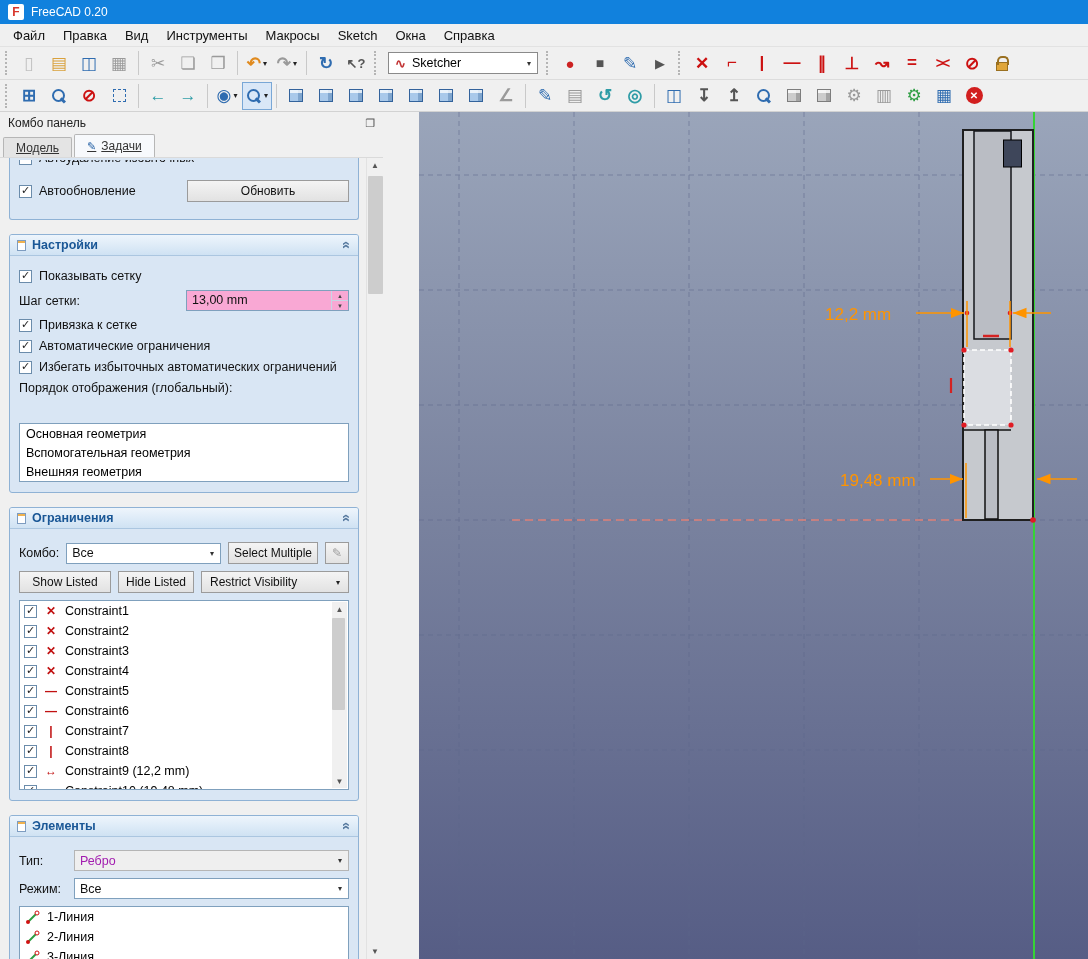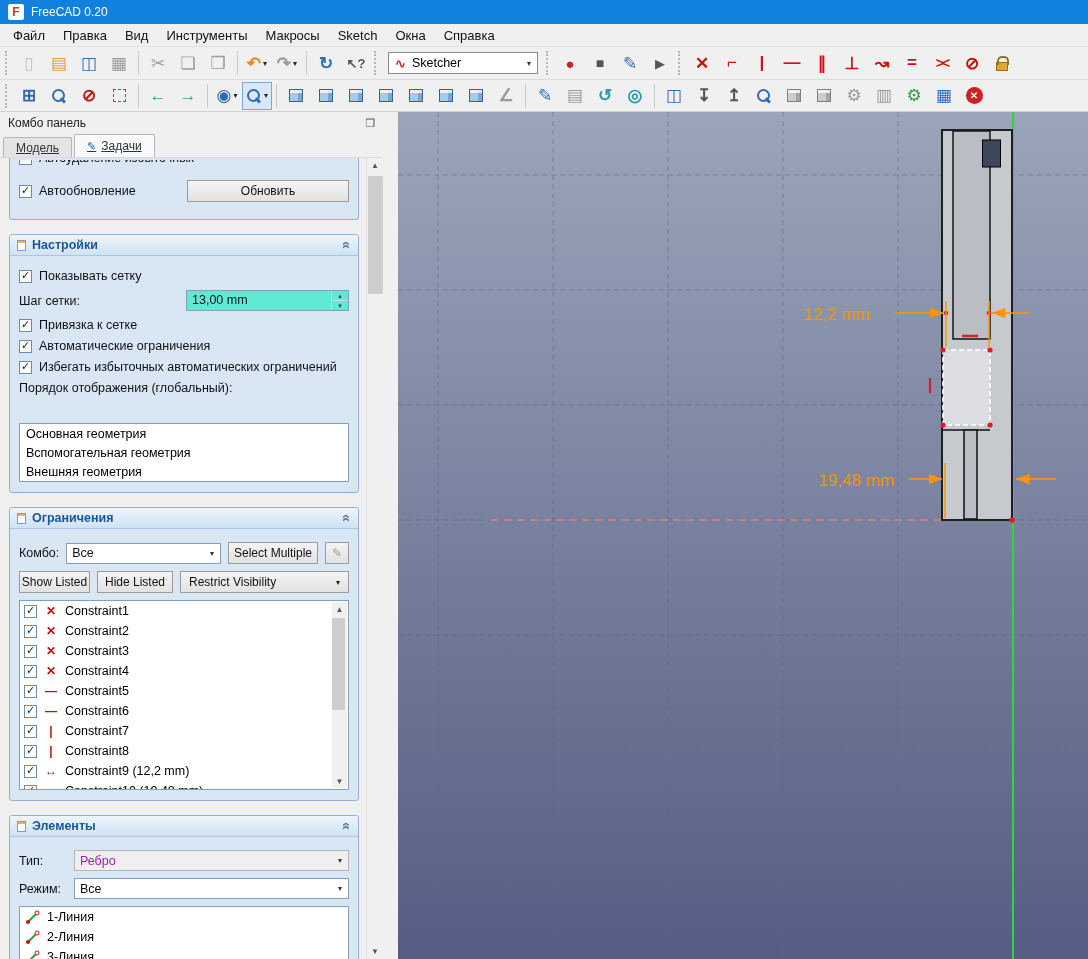--- a/index.html
+++ b/index.html
@@ -38,21 +38,21 @@
   .imag::before { content:""; position:absolute; width:9px; height:9px; border:2px solid #2f6cb0; border-radius:50%; left:1px; top:1px; }
   .imag::after { content:""; position:absolute; width:6px; height:2.5px; background:#2f6cb0; transform:rotate(45deg); left:9px; top:11px; }
   .ibox { width:13px; height:13px; border:1.5px dashed #2f6cb0; }
   .icube { width:14px; height:13px; background:#a9c9ea; border:1px solid #33639c; box-shadow: inset 0 3px 0 rgba(255,255,255,.75), inset -4px 0 0 rgba(51,99,156,.35); }
   .icube.g { background:#cccccc; border-color:#7d7d7d; box-shadow: inset 0 3px 0 rgba(255,255,255,.8), inset -4px 0 0 rgba(90,90,90,.35); }
   .ilock { position:relative; width:12px; height:9px; background:#e0a63a; border:1px solid #9a7020; margin-top:6px; }
   .ilock::before { content:""; position:absolute; width:8px; height:7px; border:2px solid #9a7020; border-bottom:none; border-radius:5px 5px 0 0; top:-7px; left:0; }
   .iclose { width:17px; height:17px; border-radius:50%; background:#d21f1f; color:#fff; font-size:10px; font-weight:bold; display:flex; align-items:center; justify-content:center; }
 
   
-  .main { position:absolute; top:112px; left:0; width:1088px; height:847px; display:flex; background:#f0f0f0; }
+  .main { position:absolute; top:112px; left:0; width:1088px; height:847px; display:flex; background:#f0f0f0;gap:21px; }
 
   
   .panel { width:383px; display:flex; flex-direction:column; flex:none; }
   .panel-hd { height:22px; display:flex; align-items:center; justify-content:space-between; padding:0 8px; font-size:12px; color:#222; }
   .float-ic { color:#555; font-size:11px; }
   .tabs { height:23px; display:flex; align-items:flex-end; padding-left:3px; gap:2px; }
   .tab { height:20px; display:flex; align-items:center; gap:5px; padding:0 12px; font-size:12px; background:#e4e4e4; border:1px solid #b6b6b6; border-bottom:none; border-radius:2px 2px 0 0; color:#333;text-decoration:underline; }
   .tab.active { background:#f7f9fc; height:23px; }
   .tab-ic { color:#2c66a8; font-size:11px; }
   .panel-main { flex:1; display:flex; overflow:hidden; border-top:1px solid #dadada; }
@@ -69,21 +69,21 @@
   .tbox-title { font-size:12.5px; font-weight:bold; color:#1a5796; }
   .sec-ic { width:9px; height:11px; background:#fff; border:1px solid #7d9cc0; box-shadow:inset 0 2px 0 #f0b24f; flex:none; }
   .collapse { margin-left:auto; color:#54779d; font-size:14px; font-weight:bold; transform:rotate(90deg); }
   .tbox-bd { padding:6px 9px 10px; }
   .row { display:flex; align-items:center; margin:7px 0; font-size:12.5px; color:#111; gap:7px; }
   .clip { height:13px; overflow:hidden; }
   .clip .row { margin-top:-9px; }
   .cb { width:13px; height:13px; background:#fff; border:1px solid #6b8cab; display:inline-flex; align-items:center; justify-content:center; flex:none; }
   .cb-mark { font-size:11px; line-height:1; color:#222; margin-top:-1px; }
   .btn { height:22px; background:linear-gradient(#f4f4f4,#e2e2e2); border:1px solid #9b9b9b; font-size:12px; color:#111; display:flex; align-items:center; justify-content:center; padding:0 8px; font-family:inherit; }
-  .spin { width:163px; height:21px; background:#5eead4; border:1px solid #7fa0bd; display:flex; margin-left:auto; }
+  .spin { width:163px; height:21px; background:#f9a8d4; border:1px solid #7fa0bd; display:flex; margin-left:auto; }
   .spin-v { flex:1; font-size:12.5px; padding:2px 5px; }
   .spin-b { width:17px; border-left:1px solid #c8d6e4; display:flex; flex-direction:column; }
   .spin-b span { flex:1; display:flex; align-items:center; justify-content:center; font-size:6px; color:#444; }
   .spin-b span:last-child { border-top:1px solid #c8d6e4; }
   .listbox { background:#fff; border:1px solid #7fa0bd; font-size:12.5px;margin-top:28px; }
   .lb-item { height:19px; display:flex; align-items:center; gap:6px; padding:0 6px; }
   .combo { height:21px; background:#fff; border:1px solid #7fa0bd; display:flex; align-items:center; }
   .combo-v { flex:1; padding:0 5px; font-size:12.5px; white-space:nowrap; overflow:hidden; }
   .combo-b { width:16px; font-size:8px; color:#333; display:flex; align-items:center; justify-content:center; flex:none; }
   .combo.disabled { background:#efefef; border-color:#b5b5b5; }
@@ -432,21 +432,21 @@
               <div class="combo" style="flex:1">
                 <span class="combo-v">Все</span>
                 <span class="combo-b">▾</span>
               </div>
               <button class="btn" style="padding:1px 5px">Select Multiple</button>
               <button class="btn" style="width:24px;padding:0">
                   <span class="gry">✎</span>
                 </button>
             </div>
             <div class="row">
-              <button class="btn" style="width:71px;padding:0">Show Listed</button>
+              <button class="btn" style="width:92px;padding:0">Show Listed</button>
               <button class="btn" style="width:76px;padding:0">Hide Listed</button>
               <button class="btn" style="flex:1;justify-content:space-between">
                 <span>Restrict Visibility</span>
                 <span class="dd">▾</span>
               </button>
             </div>
             <div class="listbox c-list">
               <div class="c-rows">
                 <div class="c-row">
                   <span class="cb">

